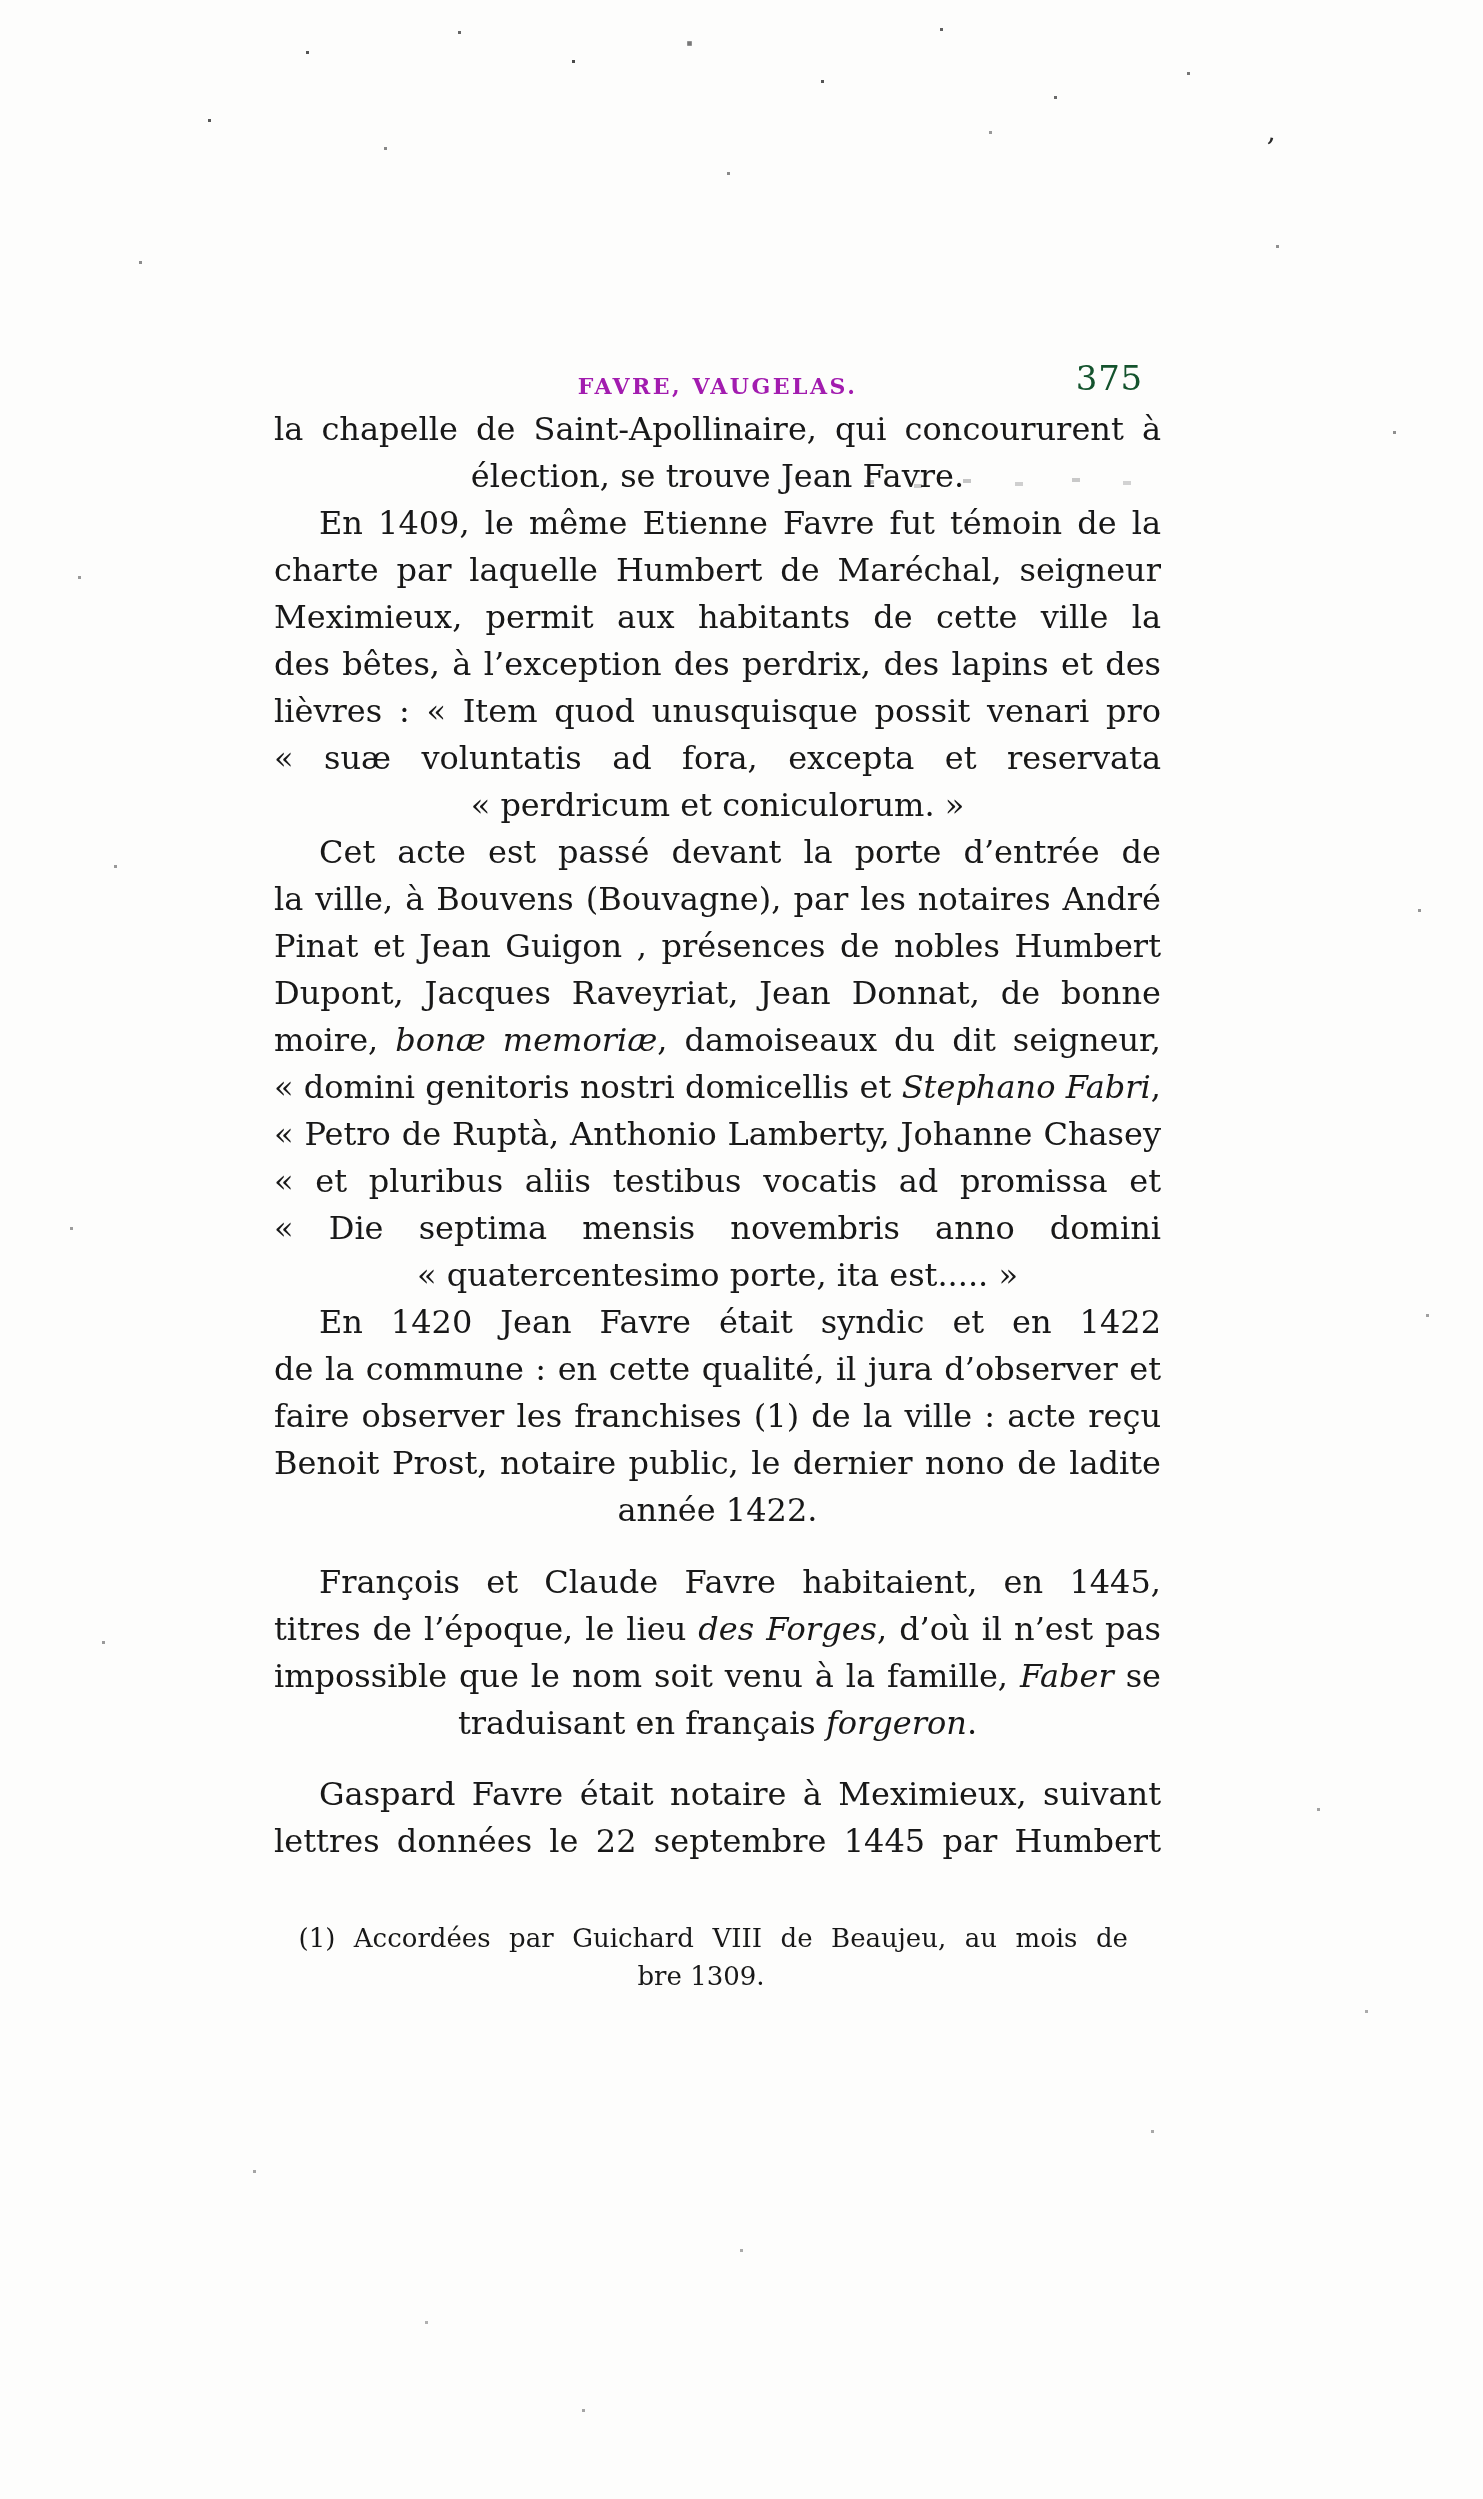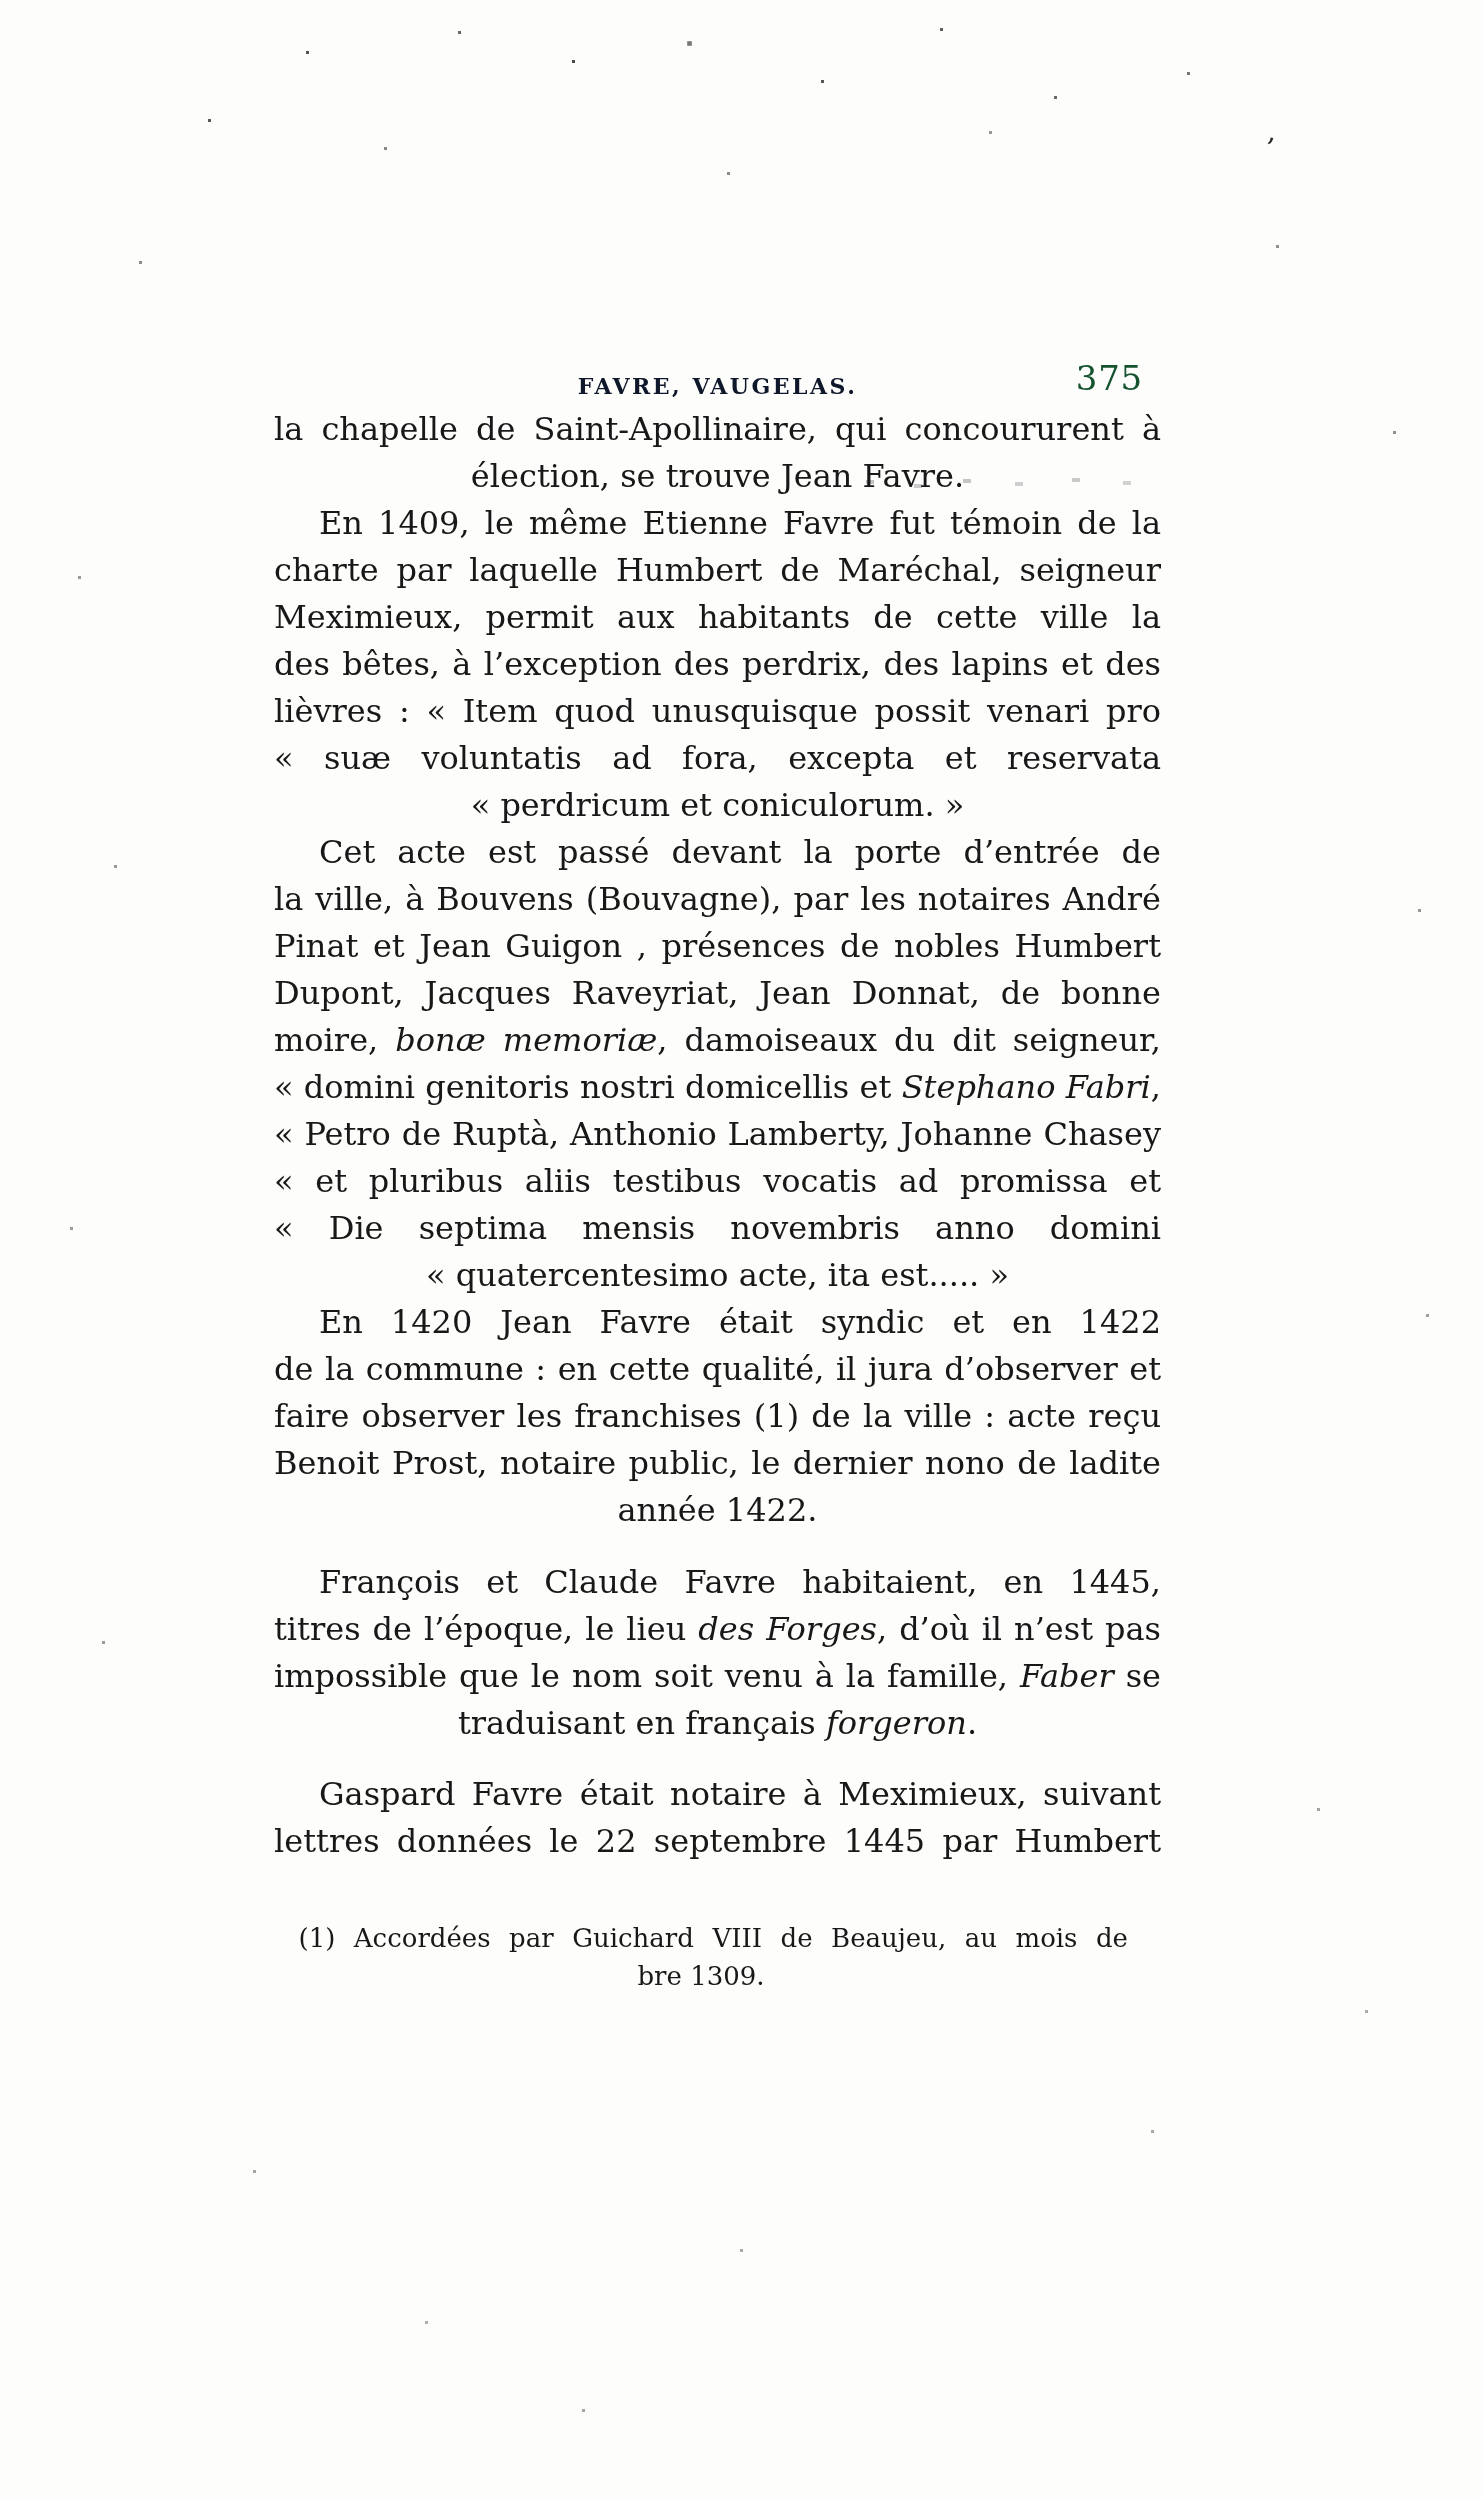--- a/index.html
+++ b/index.html
@@ -14,21 +14,21 @@
   .page { position: absolute; inset: 0; }
 
   
   .header {
     position: absolute; left: 274px; top: 366px; width: 887px; height: 41px;
   }
   .running-title {
     text-align: center;
     font-size: 22px; font-weight: 700; letter-spacing: 2.5px;
     padding-top: 6.5px;
-    color: #0f172a;
+    color: #a21caf;
   }
   .page-number {
     position: absolute; right: 18px; top: -8.2px;
     font-size: 34px; letter-spacing: 0.8px; color: #14532d;
   }
 
   
   .body-text {
     position: absolute; left: 274px; top: 406px; width: 887px;
     font-size: 32px; line-height: 47px;
@@ -108,21 +108,21 @@
     <div class="para">
         <div class="line j ind">Cet acte est passé devant la porte d’entrée de</div>
         <div class="line j">la ville, à Bouvens (Bouvagne), par les notaires André</div>
         <div class="line j">Pinat et Jean Guigon , présences de nobles Humbert</div>
         <div class="line j">Dupont, Jacques Raveyriat, Jean Donnat, de bonne mé-</div>
         <div class="line j">moire, <em>bonæ memoriæ</em>, damoiseaux du dit seigneur,</div>
         <div class="line j">« domini genitoris nostri domicellis et <em>Stephano Fabri</em>,</div>
         <div class="line j">« Petro de Ruptà, Anthonio Lamberty, Johanne Chasey</div>
         <div class="line j">« et pluribus aliis testibus vocatis ad promissa et rogatis.</div>
         <div class="line j">« Die septima mensis novembris anno domini millesimo</div>
-        <div class="line">« quatercentesimo acte, ita est..... »</div>
+        <div class="line">« quatercentesimo porte, ita est..... »</div>
       </div>
     <div class="para">
         <div class="line j ind">En 1420 Jean Favre était syndic et en 1422 procureur</div>
         <div class="line j">de la commune : en cette qualité, il jura d’observer et de</div>
         <div class="line j">faire observer les franchises (1) de la ville : acte reçu</div>
         <div class="line j">Benoit Prost, notaire public, le dernier nono de ladite</div>
         <div class="line">année 1422.</div>
       </div>
     <div class="para gap">
         <div class="line j ind">François et Claude Favre habitaient, en 1445, suivant</div>

